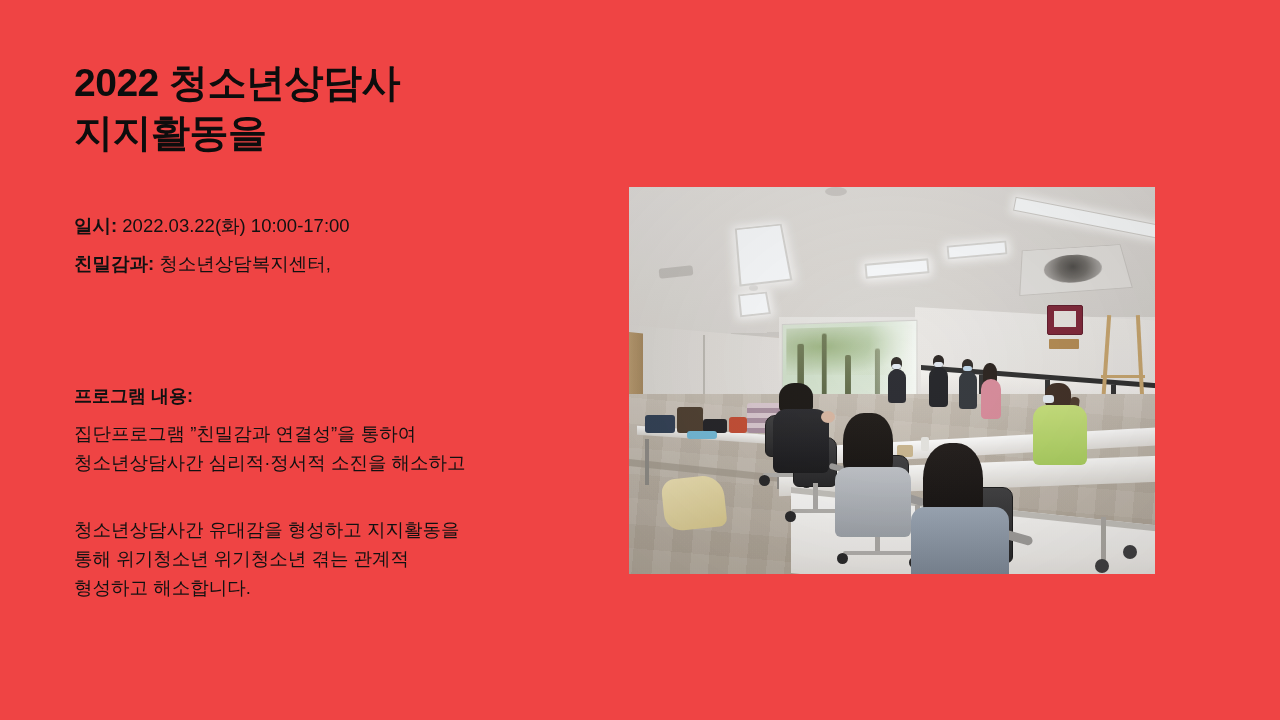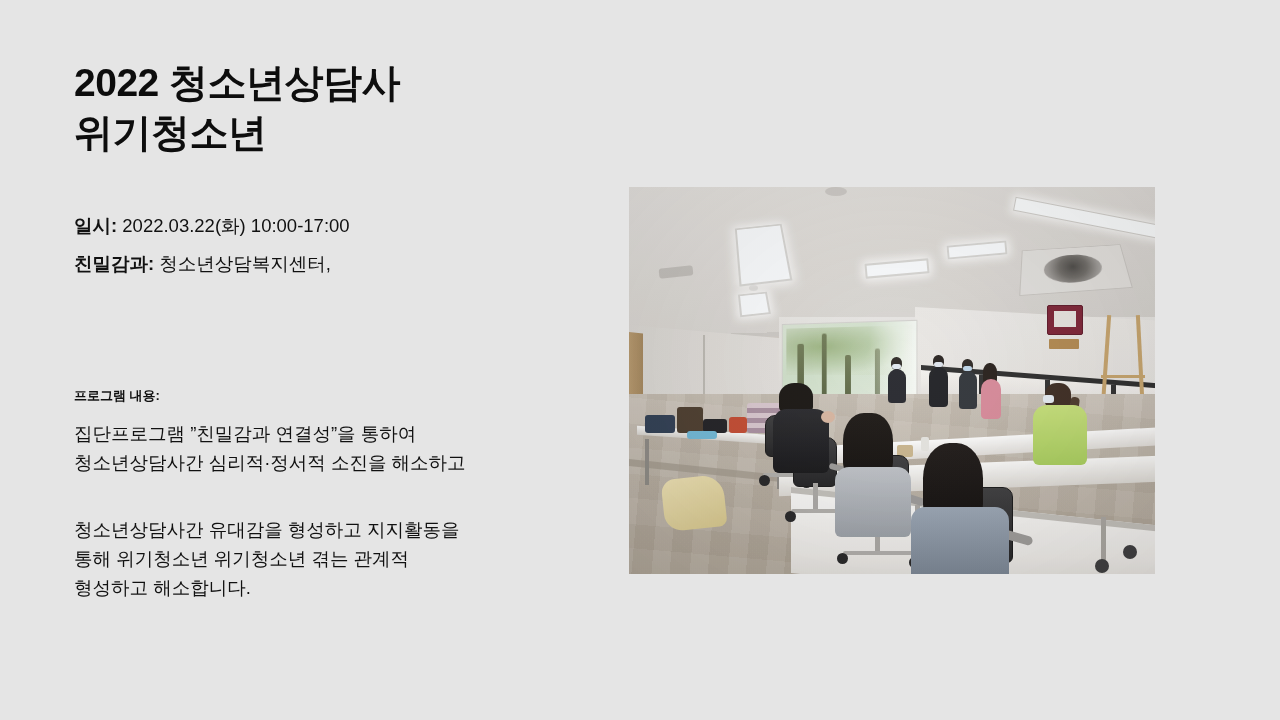--- a/index.html
+++ b/index.html
@@ -12,21 +12,21 @@
     background: #ffffff;
     font-family: "Liberation Sans", "DejaVu Sans", sans-serif;
     color: #000000;
     overflow: hidden;
     position: relative;
   }
 
   .slide {
     position: absolute;
     inset: 0;
-    background: #e5e5e5;
+    background: #ef4444;
   }
 
   
   .title-block {
     position: absolute;
     left: 74px;
     top: 58px;
     width: 520px;
   }
   .title-line {
@@ -56,21 +56,21 @@
   }
   .info-row .val {
     font-weight: normal;
   }
 
   
   .prog-head {
     position: absolute;
     left: 74px;
     top: 381px;
-    font-size: 13px;
+    font-size: 18px;
     font-weight: bold;
     line-height: 30px;
     color: #111111;
     white-space: nowrap;
   }
 
   
   .para {
     position: absolute;
     left: 74px;
@@ -521,21 +521,21 @@
     pointer-events: none;
   }
 </style>
 </head>
 <body>
 
 <div class="slide">
 
   <div class="title-block">
     <div class="title-line">2022 청소년상담사</div>
-    <div class="title-line">위기청소년</div>
+    <div class="title-line">지지활동을</div>
   </div>
 
   <div class="info-block">
     <div class="info-row">
       <span class="lbl">일시:</span>
       <span class="val">2022.03.22(화) 10:00-17:00</span>
     </div>
     <div class="info-row">
       <span class="lbl">친밀감과:</span>
       <span class="val">청소년상담복지센터,</span>

